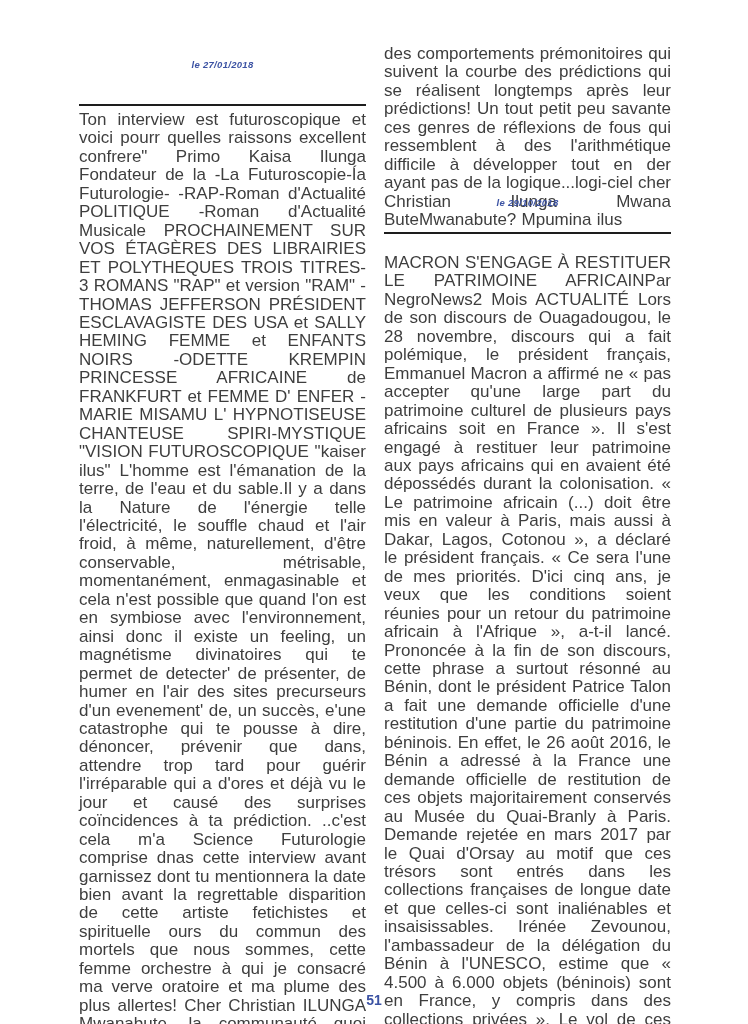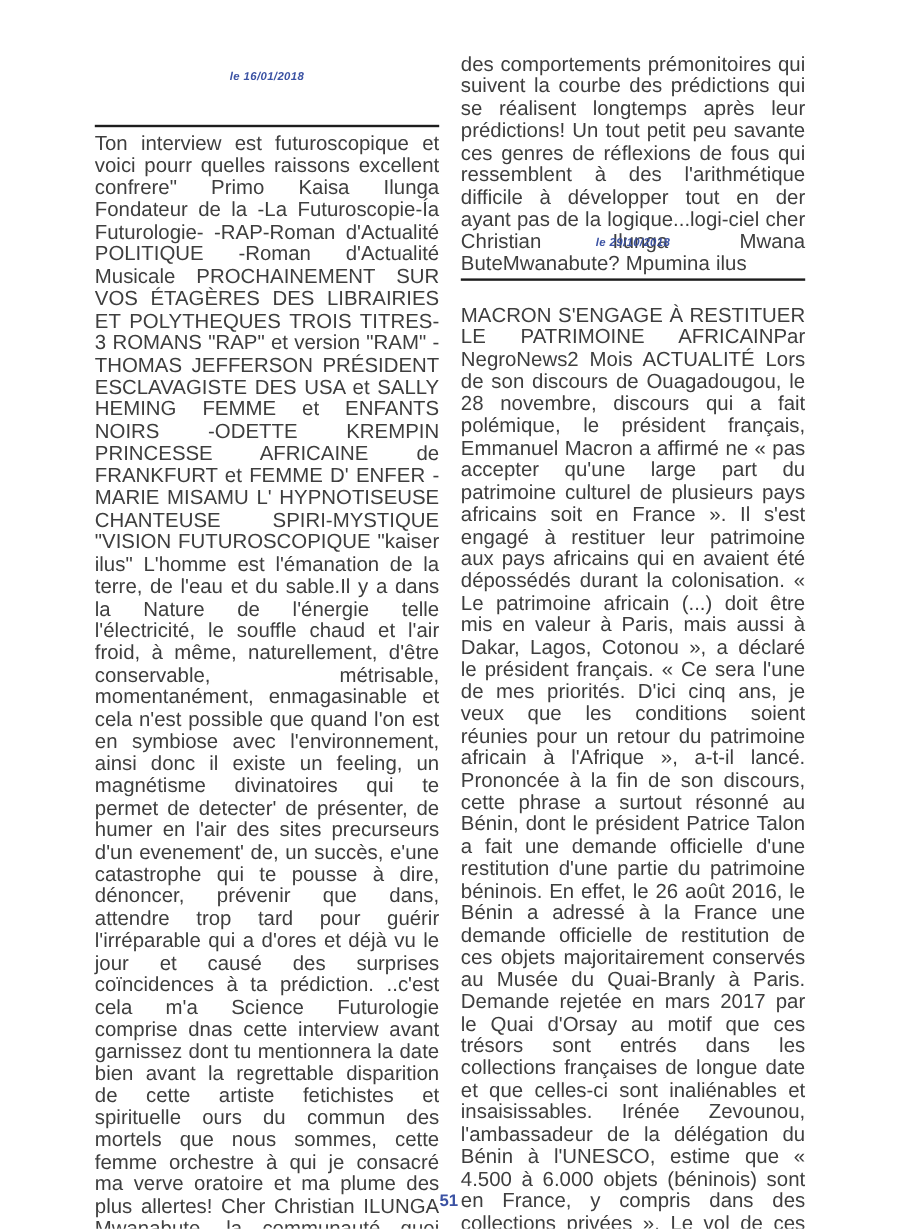--- a/index.html
+++ b/index.html
@@ -66,21 +66,21 @@
   .right-cont { left: 384px; top: 45px;  }
   .right-date { left: 384px; top: 197px; }
   .right-rule { left: 384px; top: 232px; }
   .right-body { left: 384px; top: 254px; }
 </style>
 </head>
 <body>
 
 <div class="page">
 
-  <div class="abs date-line left-date">le 16/01/2018</div>
+  <div class="abs date-line left-date">le 27/01/2018</div>
 
   <div class="abs rule left-rule"></div>
 
   <div class="abs body-text left-body">Ton interview est futuroscopique et voici pourr quelles raissons excellent confrere" Primo Kaisa Ilunga Fondateur de la -La Futuroscopie-Ía Futurologie- -RAP-Roman d'Actualité POLITIQUE -Roman d'Actualité Musicale PROCHAINEMENT SUR VOS ÉTAGÈRES DES LIBRAIRIES ET POLYTHEQUES TROIS TITRES-3 ROMANS "RAP" et version "RAM" -THOMAS JEFFERSON PRÉSIDENT ESCLAVAGISTE DES USA et SALLY HEMING FEMME et ENFANTS NOIRS -ODETTE KREMPIN PRINCESSE AFRICAINE de FRANKFURT et FEMME D' ENFER -MARIE MISAMU L' HYPNOTISEUSE CHANTEUSE SPIRI-MYSTIQUE "VISION FUTUROSCOPIQUE "kaiser ilus" L'homme est l'émanation de la terre, de l'eau et du sable.Il y a dans la Nature de l'énergie telle l'électricité, le souffle chaud et l'air froid, à même, naturellement, d'être conservable, métrisable, momentanément, enmagasinable et cela n'est possible que quand l'on est en symbiose avec l'environnement, ainsi donc il existe un feeling, un magnétisme divinatoires qui te permet de detecter' de présenter, de humer en l'air des sites precurseurs d'un evenement' de, un succès, e'une catastrophe qui te pousse à dire, dénoncer, prévenir que dans, attendre trop tard pour guérir l'irréparable qui a d'ores et déjà vu le jour et causé des surprises coïncidences à ta prédiction. ..c'est cela m'a Science Futurologie comprise dnas cette interview avant garnissez dont tu mentionnera la date bien avant la regrettable disparition de cette artiste fetichistes et spirituelle ours du commun des mortels que nous sommes, cette femme orchestre à qui je consacré ma verve oratoire et ma plume des plus allertes! Cher Christian ILUNGA Mwanabute. la communauté quoi qu'étant décrite des fois, à tort et à raison comme ressemblant à une jungle à rapaces sans anges qui j'ai assez et des fois caillasse, il y a des énergies positives à encourager et qui serviront un jour d'exemple pour la progeniture! Question:"à quels diables se vouer?" Deux choses sont toujours en place, là, haut, vers l'inconnu sans plat-fond et ici bas, oui, ici bas et le ciel, ici sur terre dis-je, surle podium des actualités des humains toutes catégories, dont il nous faut cerner les contours caracteriels afin d'estimer les limites de la faisabilité magique, du possible quant à pouvoir renverser la vapeur! Ainsi donc, sans le savoir nous a onstruire des</div>
 
   <div class="abs body-text right-cont">des comportements prémonitoires qui suivent la courbe des prédictions qui se réalisent longtemps après leur prédictions! Un tout petit peu savante ces genres de réflexions de fous qui ressemblent à des l'arithmétique difficile à développer tout en der ayant pas de la logique...logi-ciel cher Christian Ilunga Mwana ButeMwanabute? Mpumina ilus</div>
 
   <div class="abs date-line right-date">le 29/10/2018</div>
 
   <div class="abs rule right-rule"></div>

